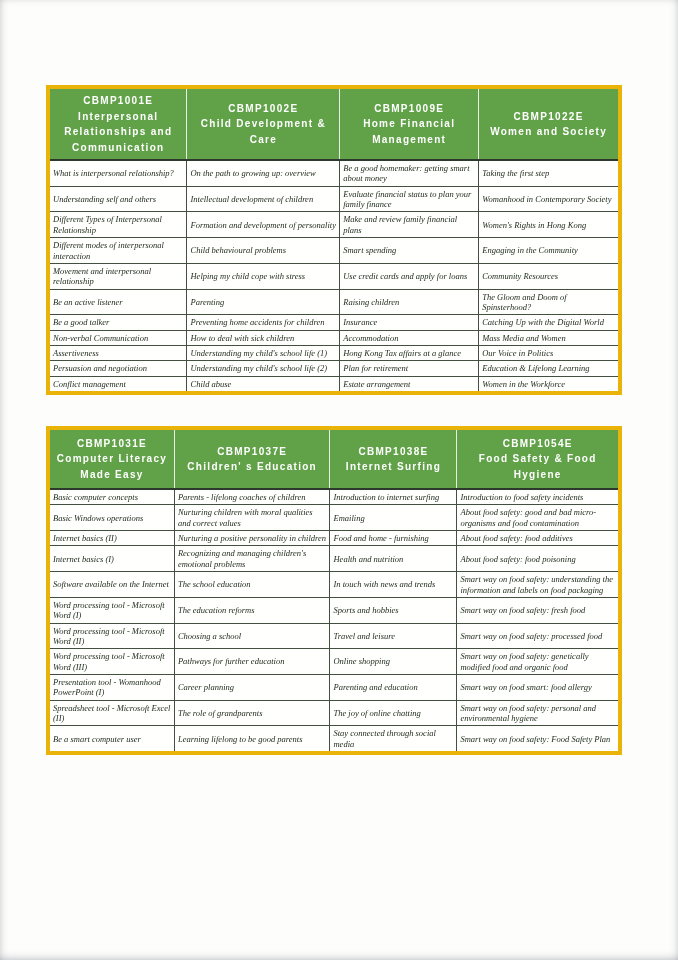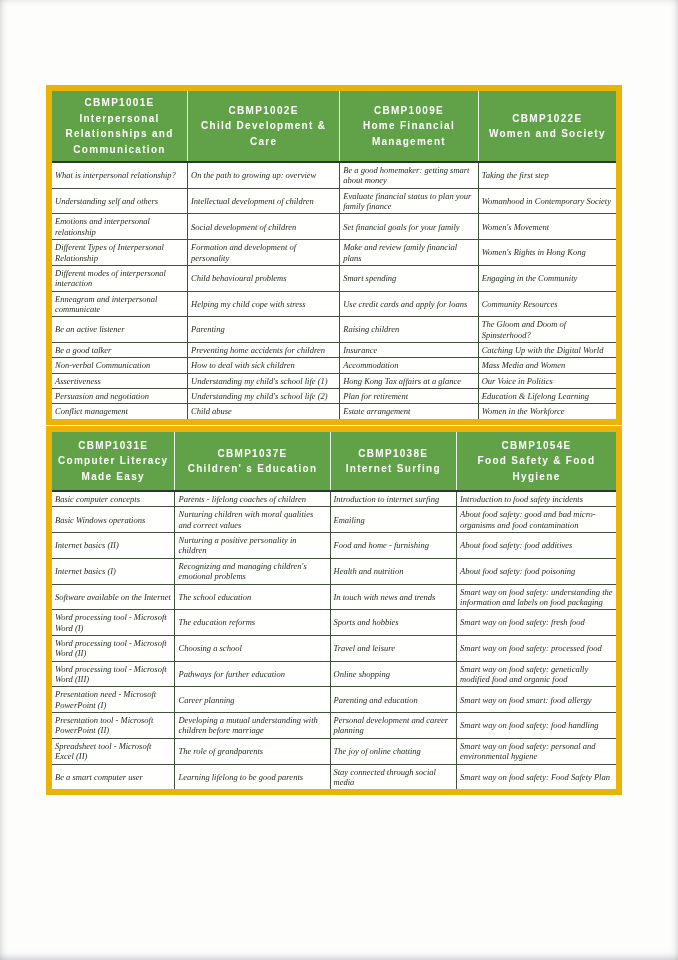--- a/index.html
+++ b/index.html
@@ -19,21 +19,21 @@
       inset -7px 0 9px -7px rgba(90,95,100,0.30),
       inset 0 7px 9px -8px rgba(90,95,100,0.18);
   }
   table.course-table {
     position:absolute;
     left:46px;
     width:576px;
     border-collapse:collapse;
     table-layout:fixed;
     background:#fffffe;
-    border:6px solid #eab308;
+    border:4px solid #eab308;
   }
   #table1 { top:85px; }
   #table2 { top:426px; }
 
   
   #table1 col.c1 { width:24.3%; } #table1 col.c2 { width:26.7%; }
   #table1 col.c3 { width:24.3%; } #table1 col.c4 { width:24.7%; }
   #table2 col.c1 { width:22.1%; } #table2 col.c2 { width:27.2%; }
   #table2 col.c3 { width:22.2%; } #table2 col.c4 { width:28.5%; }
 
@@ -108,39 +108,33 @@
           <td>Be a good homemaker: getting smart about money</td>
           <td>Taking the first step</td>
         </tr>
         <tr>
           <td>Understanding self and others</td>
           <td>Intellectual development of children</td>
           <td>Evaluate financial status to plan your family finance</td>
           <td>Womanhood in Contemporary Society</td>
         </tr>
         <tr>
-          <td>Emotions and interpersonal relationship</td>
-          <td>Social development of children</td>
-          <td>Set financial goals for your family</td>
-          <td>Women's Movement</td>
-        </tr>
-        <tr>
           <td>Different Types of Interpersonal Relationship</td>
           <td>Formation and development of personality</td>
           <td>Make and review family financial plans</td>
           <td>Women's Rights in Hong Kong</td>
         </tr>
         <tr>
           <td>Different modes of interpersonal interaction</td>
           <td>Child behavioural problems</td>
           <td>Smart spending</td>
           <td>Engaging in the Community</td>
         </tr>
         <tr>
-          <td>Enneagram and interpersonal communicate</td>
+          <td>Movement and interpersonal relationship</td>
           <td>Helping my child cope with stress</td>
           <td>Use credit cards and apply for loans</td>
           <td>Community Resources</td>
         </tr>
         <tr>
           <td>Be an active listener</td>
           <td>Parenting</td>
           <td>Raising children</td>
           <td>The Gloom and Doom of Spinsterhood?</td>
         </tr>
@@ -247,30 +241,24 @@
           <td>Travel and leisure</td>
           <td>Smart way on food safety: processed food</td>
         </tr>
         <tr>
           <td>Word processing tool - Microsoft Word (III)</td>
           <td>Pathways for further education</td>
           <td>Online shopping</td>
           <td>Smart way on food safety: genetically modified food and organic food</td>
         </tr>
         <tr>
-          <td>Presentation need - Microsoft PowerPoint (I)</td>
+          <td>Presentation tool - Womanhood PowerPoint (I)</td>
           <td>Career planning</td>
           <td>Parenting and education</td>
           <td>Smart way on food smart: food allergy</td>
-        </tr>
-        <tr>
-          <td>Presentation tool - Microsoft PowerPoint (II)</td>
-          <td>Developing a mutual understanding with children before marriage</td>
-          <td>Personal development and career planning</td>
-          <td>Smart way on food safety: food handling</td>
         </tr>
         <tr>
           <td>Spreadsheet tool - Microsoft Excel (II)</td>
           <td>The role of grandparents</td>
           <td>The joy of online chatting</td>
           <td>Smart way on food safety: personal and environmental hygiene</td>
         </tr>
         <tr>
           <td>Be a smart computer user</td>
           <td>Learning lifelong to be good parents</td>

